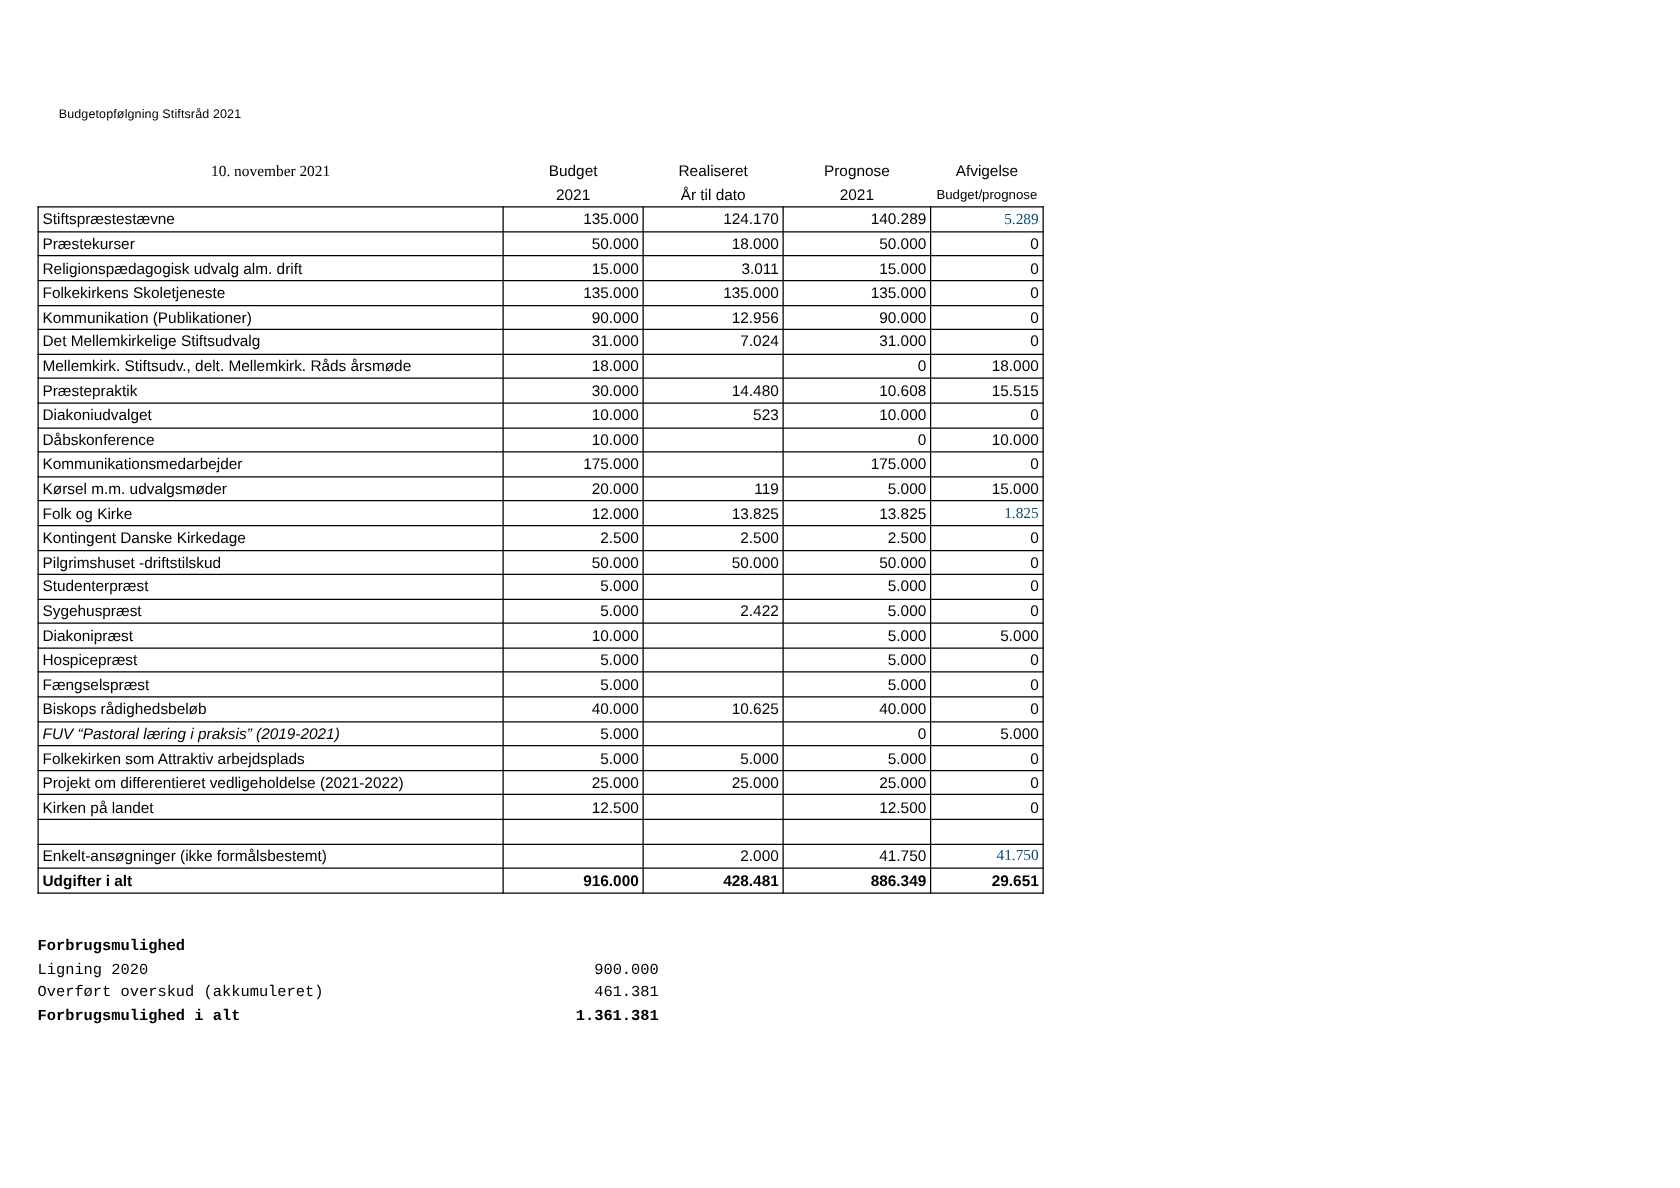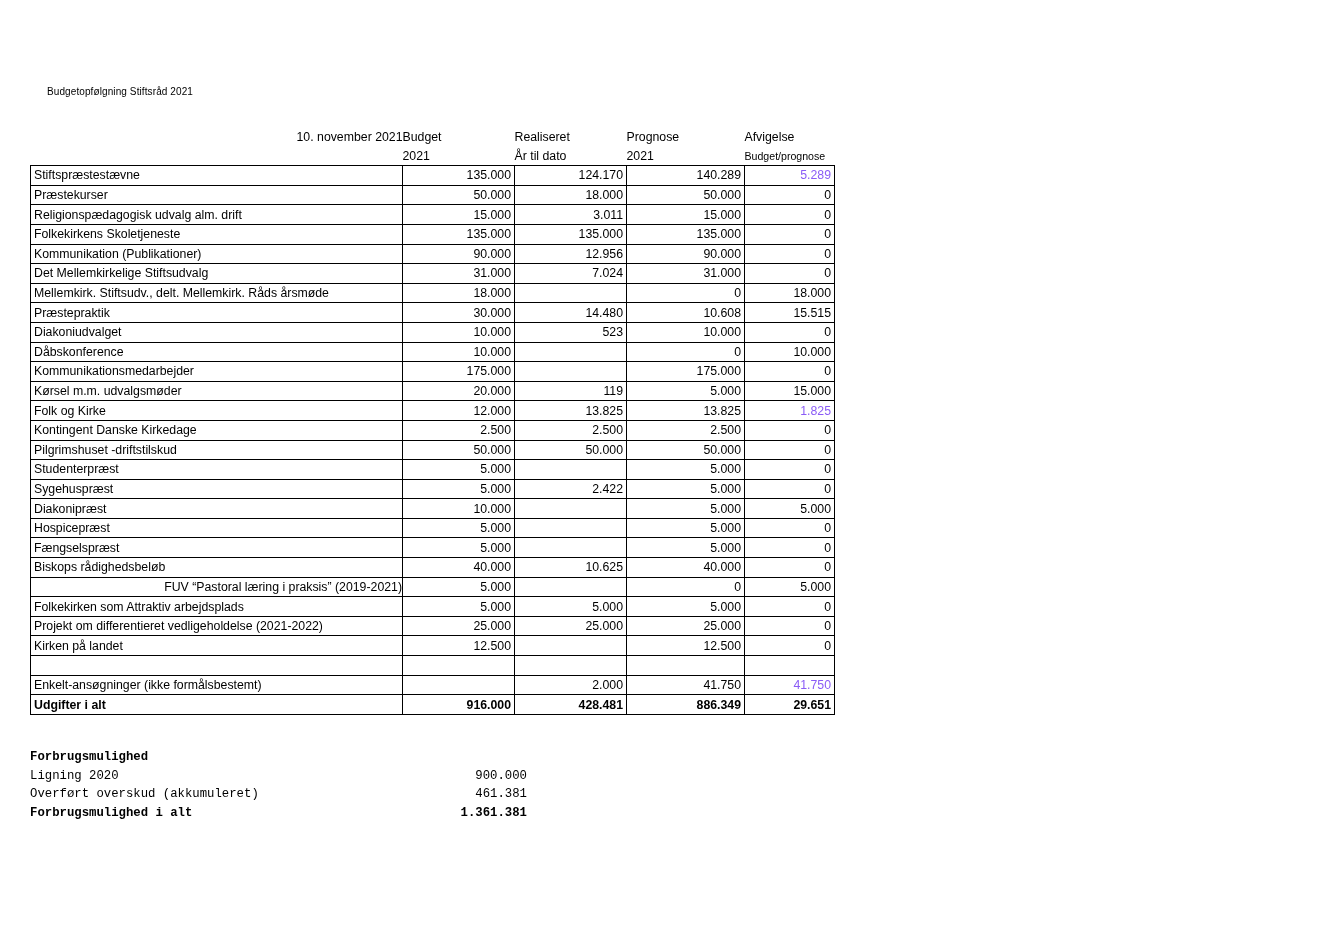--- a/index.html
+++ b/index.html
@@ -50,52 +50,54 @@
     margin: 0;
     height: 18.6px;
     vertical-align: middle;
     font-weight: normal;
   }
   
   .hdr td {
     border: none;
     font-weight: bold;
     font-size: 12.3px;
-    text-align: left;
+    text-align: center;
     height: 20px;
   }
   .hdr td.left {
-    text-align: right;
+    text-align: center;
+    font-family: Liberation Serif, serif;
   }
   .hdr td.small {
     font-size: 10.6px;
   }
   
   .brow td {
     border: 1px solid #000000;
   }
   .brow td.name {
     padding-left: 3px;
     text-align: left;
     white-space: nowrap;
     overflow: hidden;
   }
   .brow td.num {
     text-align: right;
     padding-right: 3px;
     white-space: nowrap;
   }
   .brow td.num.red {
-    color: #8b5cf6;
+    color: #0c4a6e;
+    font-family: Liberation Serif, serif;
   }
   .brow.total td {
     font-weight: bold;
   }
   .brow.italic td.name {
-    text-align: right;
+    font-style: italic;
   }
   .brow.blank td {
     height: 18.6px;
   }
   
   .summary {
     position: absolute;
     left: 30px;
     top: 748px;
     font-size: 12.3px;

